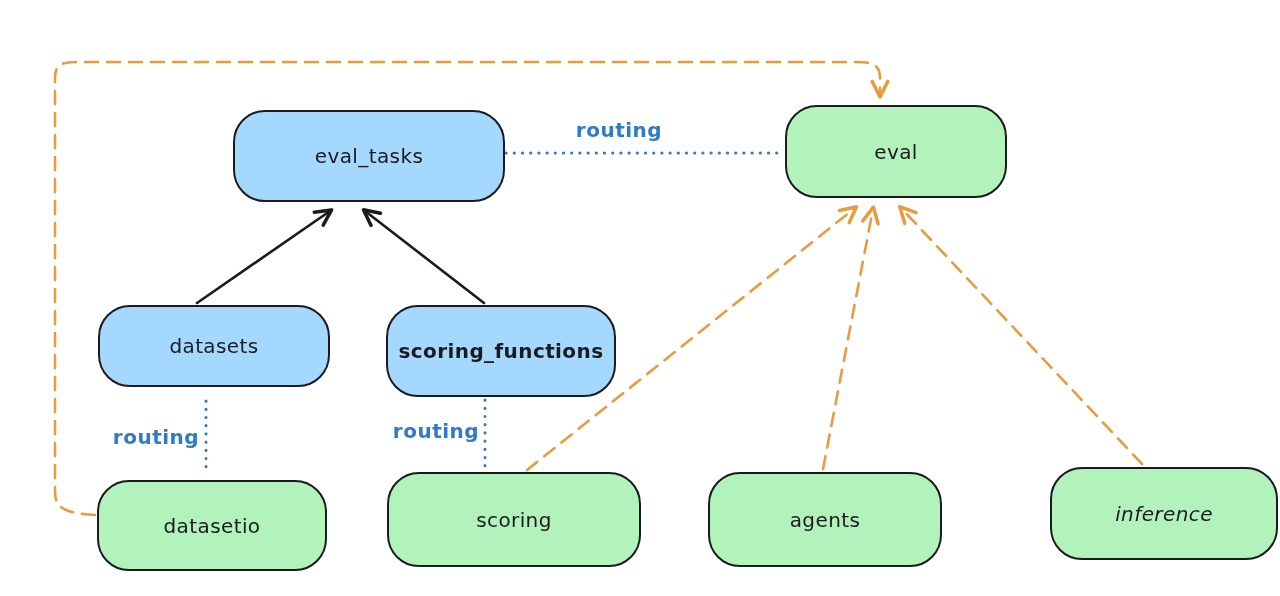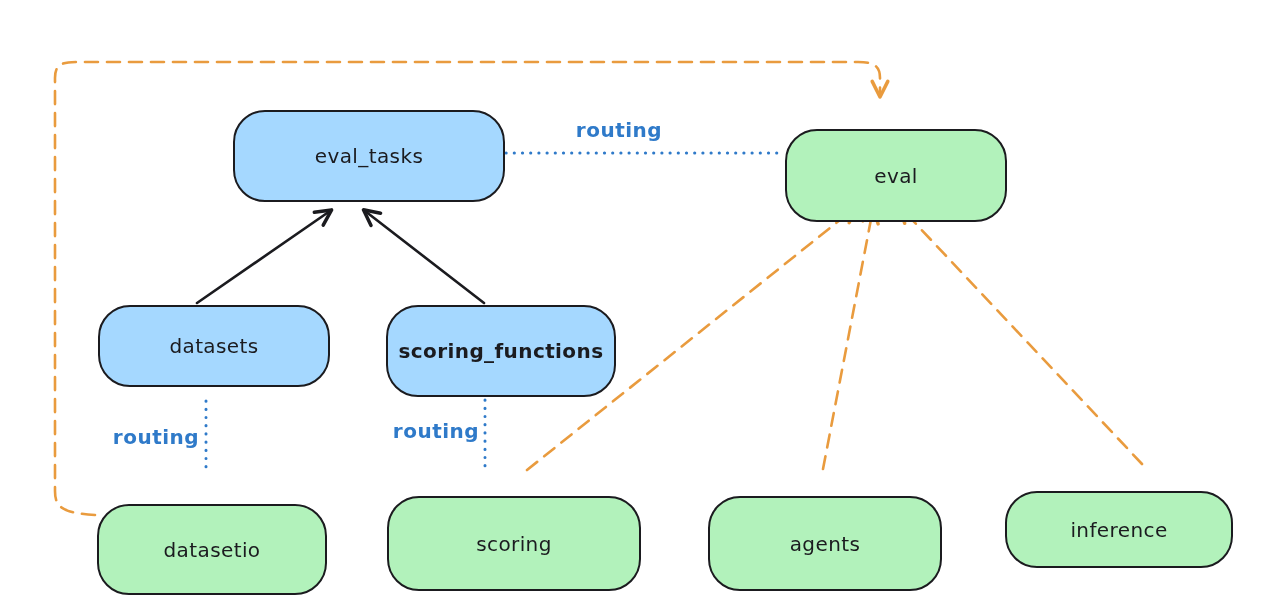--- a/index.html
+++ b/index.html
@@ -40,38 +40,38 @@
     border:2.6px solid var(--node-border);
     border-radius:32px;
     display:flex;
     align-items:center;
     justify-content:center;
     font-size:20px;
     letter-spacing:0.4px;
     text-align:center;
   }
   .node-blue{background:var(--node-blue-fill);}
-  .node-green{background:var(--node-green-fill);margin-top:24px;}
+  .node-green{background:var(--node-green-fill);}
   .edge-label{
     position:absolute;
     color:var(--edge-blue);
     font-size:20px;
     font-weight:bold;
     letter-spacing:0.5px;
     text-align:center;
   }
   
   #n-eval-tasks        {left:233px; top:110px; width:272px; height:92px;text-align:right;}
   #n-eval              {left:785px; top:105px; width:222px; height:93px;}
   #n-datasets          {left:98px;  top:305px; width:232px; height:82px;}
   #n-scoring-functions {left:386px; top:305px; width:230px; height:92px;font-weight:bold;}
   #n-datasetio         {left:97px;  top:480px; width:230px; height:91px;}
   #n-scoring           {left:387px; top:472px; width:254px; height:95px;}
   #n-agents            {left:708px; top:472px; width:234px; height:95px;}
-  #n-inference         {left:1005px;top:467px; width:228px; height:77px;}
+  #n-inference         {left:1050px;top:467px; width:228px; height:93px;font-style:italic;}
   
   #l-routing-top {left:569px; top:118px; width:100px;}
   #l-routing-left{left:112px; top:425px; width:88px;}
   #l-routing-mid {left:392px; top:419px; width:88px;}
 </style>
 </head>
 <body>
 
 <div class="diagram">
 

